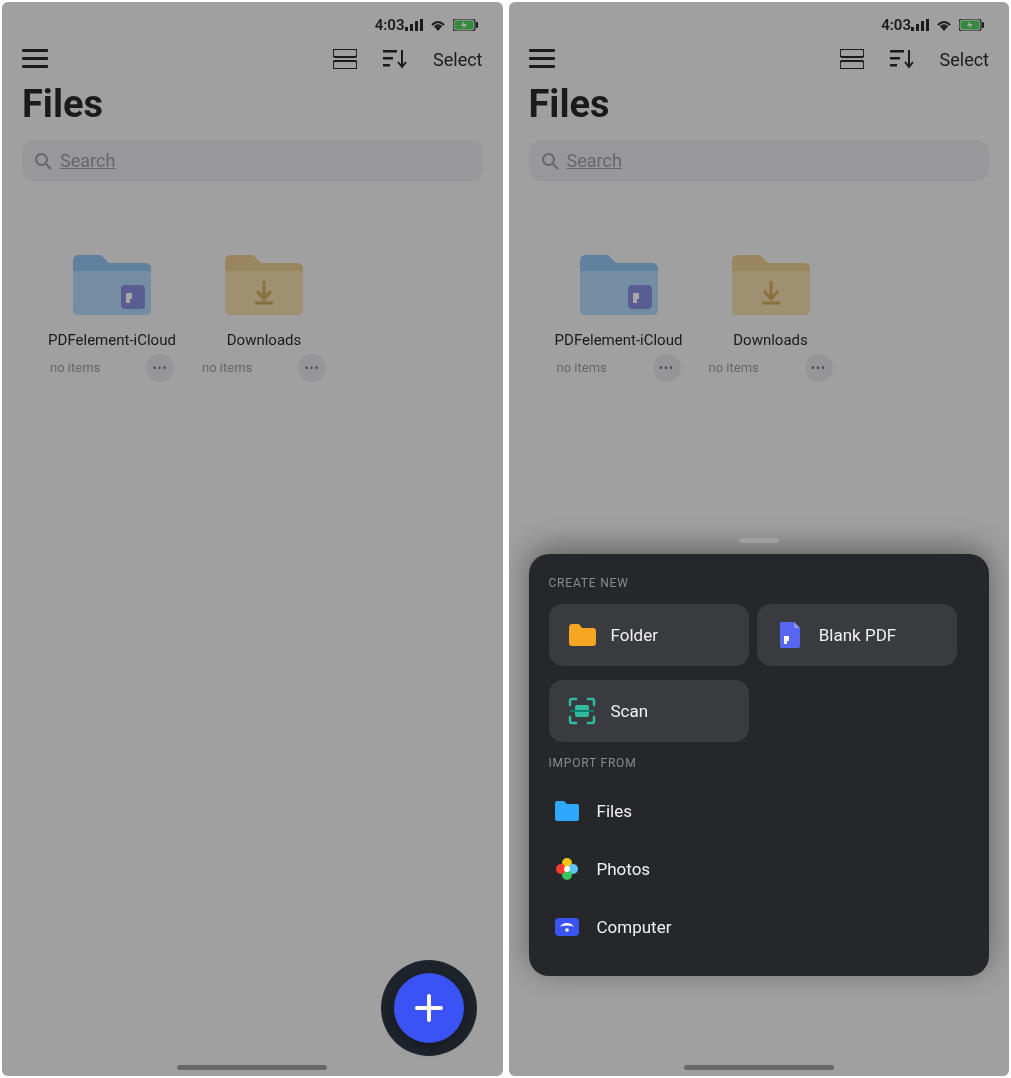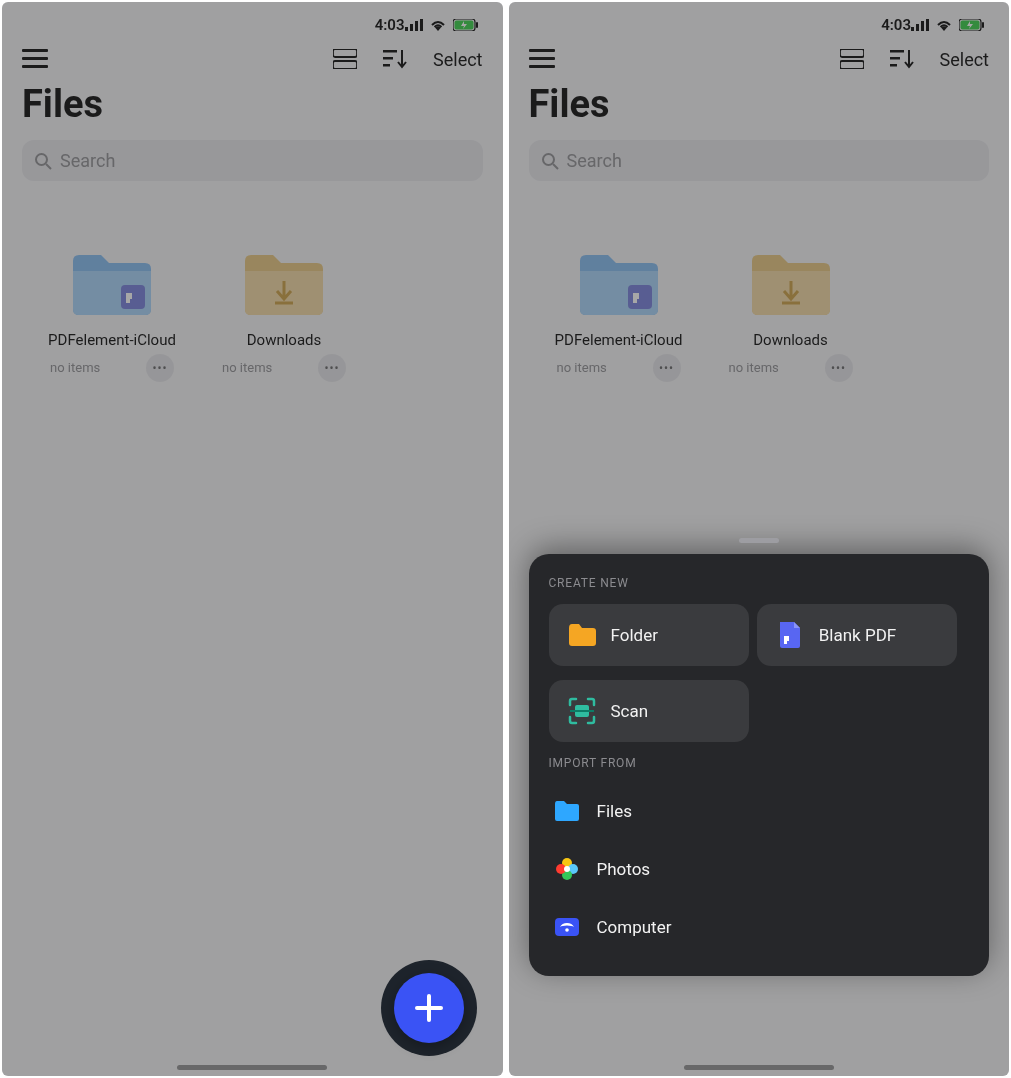--- a/index.html
+++ b/index.html
@@ -71,24 +71,25 @@
   }
   .search-bar {
     background: #e3e3e8;
     border-radius: 12px;
     display: flex;
     align-items: center;
     padding: 10px 12px;
     gap: 8px;
     color: #8a8a8e;
     font-size: 18px;
+    text-decoration: underline;
   }
   .folder-grid {
     display: flex;
-    gap: 32px;
+    gap: 12px;
     padding: 70px 0 0 20px;
   }
   .folder-item {
     display: flex;
     flex-direction: column;
     align-items: center;
     width: 140px;
   }
   .folder-icon {
     width: 86px;

